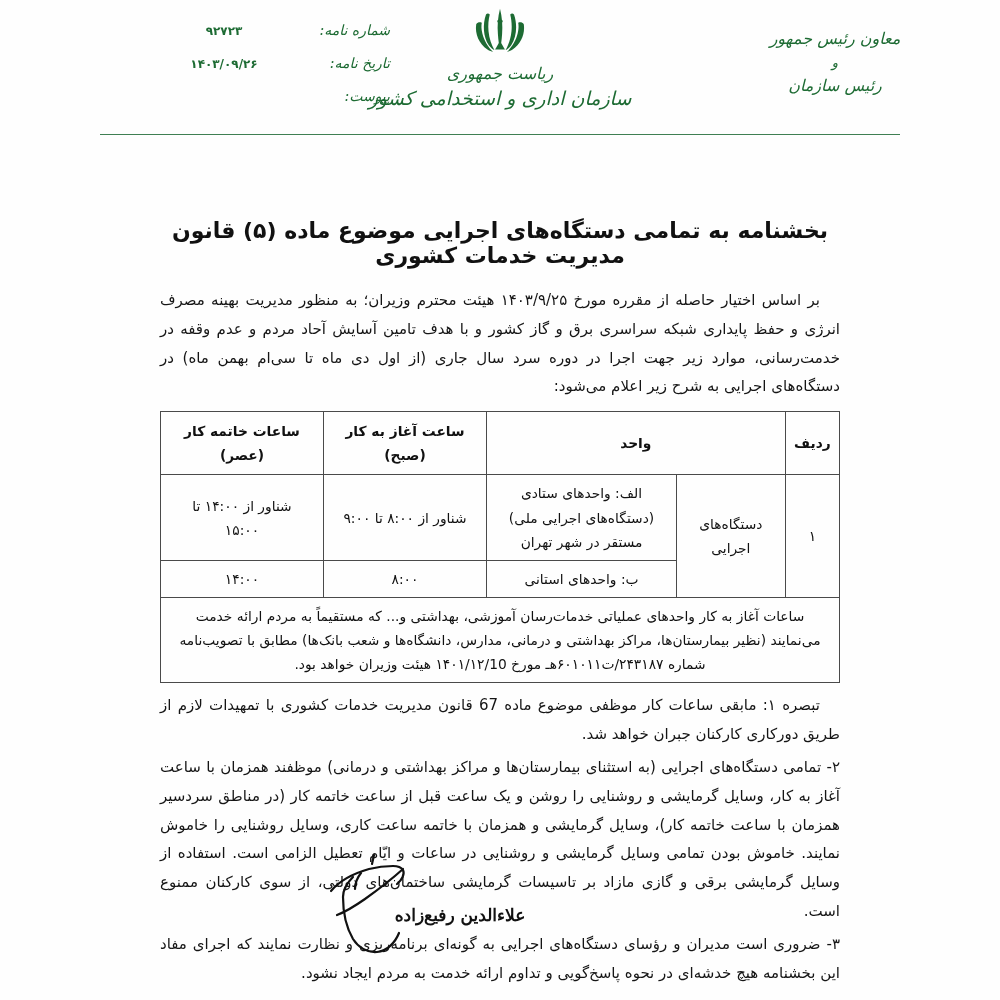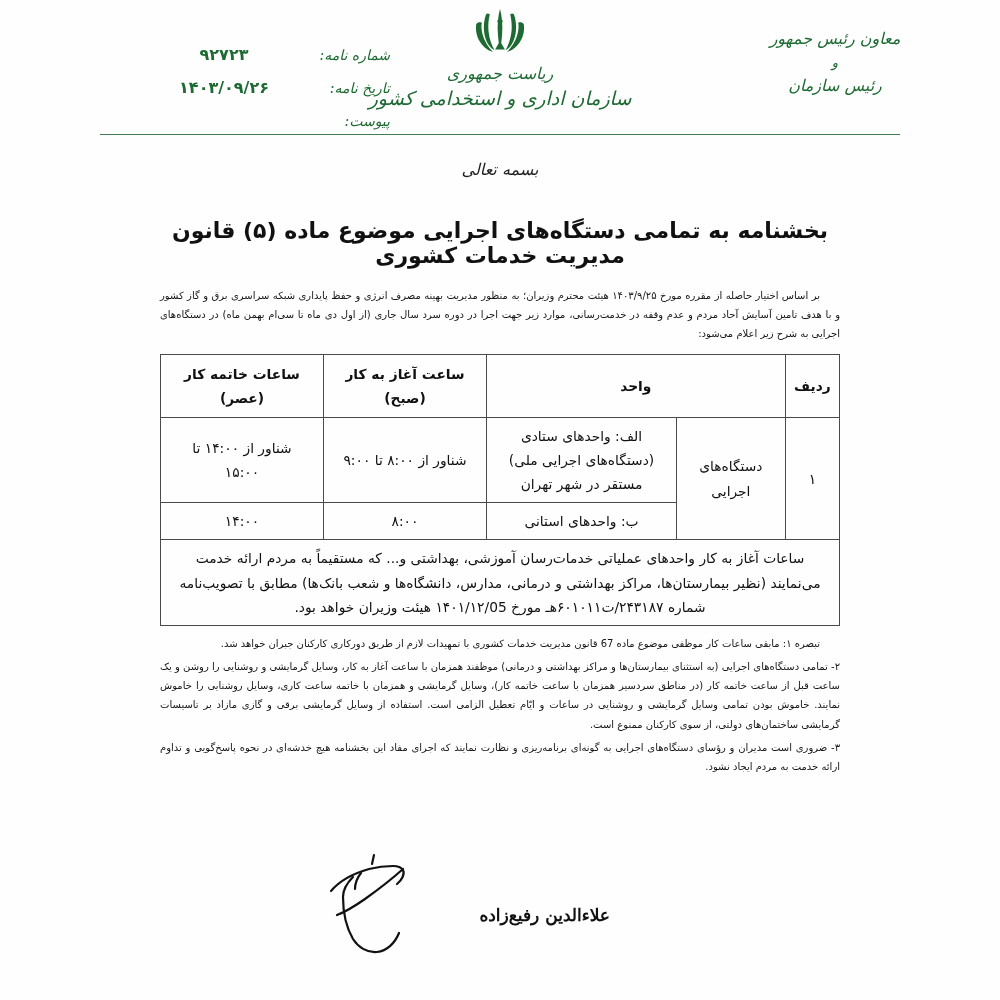--- a/index.html
+++ b/index.html
@@ -74,27 +74,26 @@
     justify-content: flex-start;
     margin-bottom: 16px;
     height: 17px;
   }
   .meta-label {
     width: 92px;
     text-align: right;
     font-family: "DejaVu Serif", "Liberation Serif", serif;
     font-style: italic;
     font-size: 14px;
-    margin-top: 25px;
   }
   .meta-value {
     flex: 1;
     text-align: center;
     font-weight: bold;
-    font-size: 16px;
+    font-size: 12px;
     letter-spacing: 0.5px;
     font-family: "DejaVu Sans", sans-serif;
   }
 
   .lh-rule {
     position: absolute;
     top: 134px;
     right: 100px;
     width: 800px;
     height: 1px;
@@ -124,21 +123,21 @@
     text-align: center;
     font-weight: bold;
     font-size: 22px;
     color: #111;
     margin-bottom: 18px;
     letter-spacing: -0.1px;
   }
 
   p.para {
     margin: 0 0 4px 0;
-    font-size: 10px;
+    font-size: 15px;
     line-height: 1.92;
     color: #151515;
     text-align: justify;
     text-justify: inter-word;
   }
   p.indent { text-indent: 20px; }
 
   
   table.schedule {
     width: 100%;
@@ -171,21 +170,21 @@
   .col-unit   { width: 28%; }
   .col-start  { width: 24%; }
   .col-end    { width: 24%; }
 
   
   .signature-block {
     position: absolute;
     top: 905px;
     right: 390px;
     width: 300px;
-    text-align: right;
+    text-align: center;
   }
   .sig-name {
     font-size: 17px;
     font-weight: bold;
     color: #111;
     font-family: "DejaVu Serif", "Liberation Serif", serif;
   }
   .sig-mark {
     position: absolute;
     top: -58px;
@@ -232,21 +231,20 @@
       </div>
       <div class="meta-row">
         <span class="meta-label">پیوست:</span>
         <span class="meta-value"></span>
       </div>
     </div>
 
     <div class="lh-rule"></div>
   </div>
 
-  <div class="basmala">بسمه تعالی</div>
 
   <div class="content">
 
     <div class="doc-title">بخشنامه به تمامی دستگاه‌های اجرایی موضوع ماده (۵) قانون مدیریت خدمات کشوری</div>
 
     <p class="para indent">بر اساس اختیار حاصله از مقرره مورخ ۱۴۰۳/۹/۲۵ هیئت محترم وزیران؛ به منظور مدیریت بهینه مصرف انرژی و حفظ پایداری شبکه سراسری برق و گاز کشور و با هدف تامین آسایش آحاد مردم و عدم وقفه در خدمت‌رسانی، موارد زیر جهت اجرا در دوره سرد سال جاری (از اول دی ماه تا سی‌ام بهمن ماه) در دستگاه‌های اجرایی به شرح زیر اعلام می‌شود:</p>
 
 
     <table class="schedule">
       <colgroup>
@@ -271,21 +269,21 @@
           <td>الف: واحدهای ستادی (دستگاه‌های اجرایی ملی) مستقر در شهر تهران</td>
           <td>شناور از ۸:۰۰ تا ۹:۰۰</td>
           <td>شناور از ۱۴:۰۰ تا ۱۵:۰۰</td>
         </tr>
         <tr>
           <td>ب: واحدهای استانی</td>
           <td>۸:۰۰</td>
           <td>۱۴:۰۰</td>
         </tr>
         <tr>
-          <td class="note-cell" colspan="5">ساعات آغاز به کار واحدهای عملیاتی خدمات‌رسان آموزشی، بهداشتی و... که مستقیماً به مردم ارائه خدمت می‌نمایند (نظیر بیمارستان‌ها، مراکز بهداشتی و درمانی، مدارس، دانشگاه‌ها و شعب بانک‌ها) مطابق با تصویب‌نامه شماره ۲۴۳۱۸۷/ت۶۰۱۰۱۱هـ مورخ ۱۴۰۱/۱۲/05 هیئت وزیران خواهد بود.</td>
+          <td class="note-cell" colspan="5">ساعات آغاز به کار واحدهای عملیاتی خدمات‌رسان آموزشی، بهداشتی و... که مستقیماً به مردم ارائه خدمت می‌نمایند (نظیر بیمارستان‌ها، مراکز بهداشتی و درمانی، مدارس، دانشگاه‌ها و شعب بانک‌ها) مطابق با تصویب‌نامه شماره ۲۴۳۱۸۷/ت۶۰۱۰۱۱هـ مورخ ۱۴۰۱/۱۲/10 هیئت وزیران خواهد بود.</td>
         </tr>
       </tbody>
     </table>
 
     <p class="para indent">تبصره ۱: مابقی ساعات کار موظفی موضوع ماده 67 قانون مدیریت خدمات کشوری با تمهیدات لازم از طریق دورکاری کارکنان جبران خواهد شد.</p>
     <p class="para">۲- تمامی دستگاه‌های اجرایی (به استثنای بیمارستان‌ها و مراکز بهداشتی و درمانی) موظفند همزمان با ساعت آغاز به کار، وسایل گرمایشی و روشنایی را روشن و یک ساعت قبل از ساعت خاتمه کار (در مناطق سردسیر همزمان با ساعت خاتمه کار)، وسایل گرمایشی و همزمان با خاتمه ساعت کاری، وسایل روشنایی را خاموش نمایند. خاموش بودن تمامی وسایل گرمایشی و روشنایی در ساعات و ایّام تعطیل الزامی است. استفاده از وسایل گرمایشی برقی و گازی مازاد بر تاسیسات گرمایشی ساختمان‌های دولتی، از سوی کارکنان ممنوع است.</p>
     <p class="para">۳- ضروری است مدیران و رؤسای دستگاه‌های اجرایی به گونه‌ای برنامه‌ریزی و نظارت نمایند که اجرای مفاد این بخشنامه هیچ خدشه‌ای در نحوه پاسخ‌گویی و تداوم ارائه خدمت به مردم ایجاد نشود.</p>
 
   </div>
 

